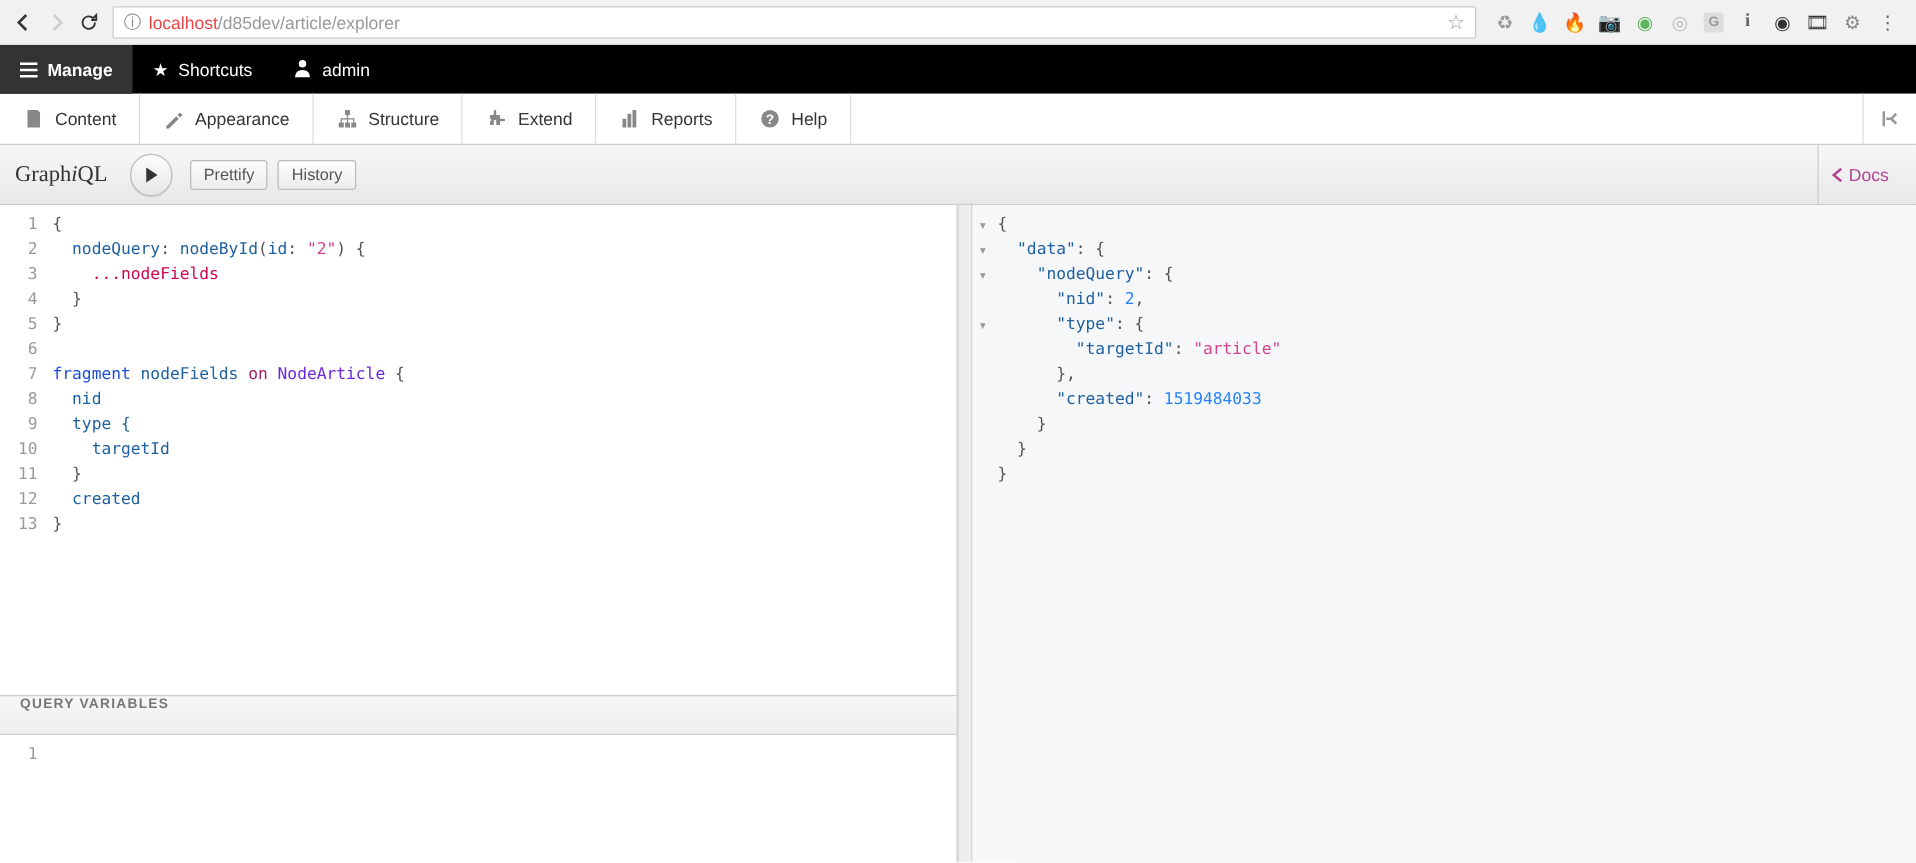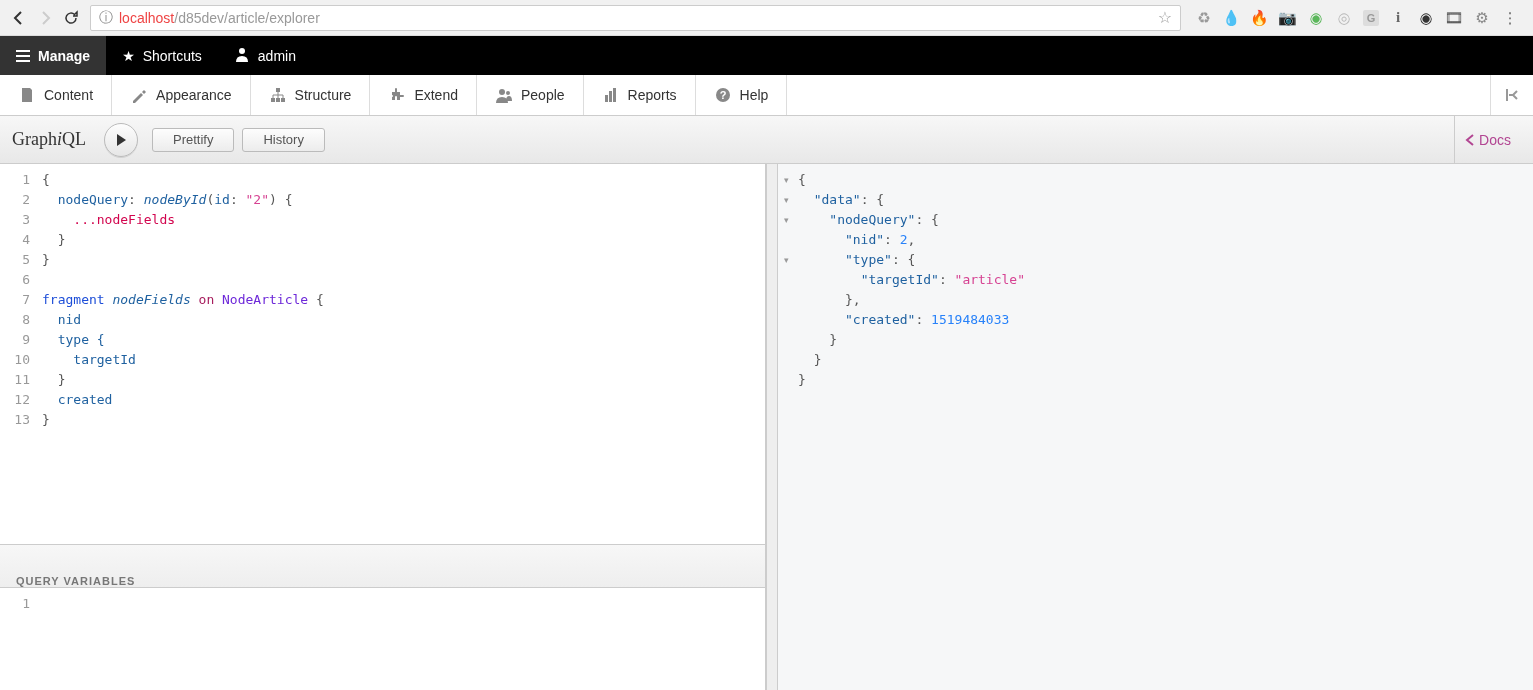--- a/index.html
+++ b/index.html
@@ -28,45 +28,45 @@
 .drupal-menu-item { display: flex; align-items: center; height: 100%; padding: 0 18px; gap: 8px; border-right: 1px solid #ddd; color: #333; font-size: 14px; cursor: pointer; }
 .drupal-menu-icon { width: 18px; height: 18px; color: #888; display: flex; align-items: center; justify-content: center; }
 .collapse-btn { margin-left: auto; padding: 0 12px; color: #888; border-left: 1px solid #ddd; height: 100%; display: flex; align-items: center; }
 
 
 .gql-toolbar { height: 48px; background: linear-gradient(#f7f7f7, #e8e8e8); border-bottom: 1px solid #ccc; display: flex; align-items: center; padding: 0 12px; }
 .gql-title { font-size: 18px; font-family: Georgia, serif; color: #333; margin-right: 18px; }
 .gql-title i { font-style: italic; }
 .execute-btn { width: 34px; height: 34px; border-radius: 50%; background: linear-gradient(#fdfdfd, #e6e6e6); border: 1px solid #bbb; display: flex; align-items: center; justify-content: center; cursor: pointer; box-shadow: 0 1px 0 rgba(0,0,0,0.1); margin-right: 14px; }
 .execute-btn svg { fill: #333; }
-.toolbar-btn { height: 24px; padding: 0 20px; background: linear-gradient(#fdfdfd, #ececec); border: 1px solid #bbb; border-radius: 3px; color: #555; font-size: 13px; cursor: pointer; margin-right: 8px; }
+.toolbar-btn { height: 24px; padding: 0 10px; background: linear-gradient(#fdfdfd, #ececec); border: 1px solid #bbb; border-radius: 3px; color: #555; font-size: 13px; cursor: pointer; margin-right: 8px; }
 .docs-btn { margin-left: auto; display: flex; align-items: center; gap: 4px; color: #b24592; font-size: 14px; cursor: pointer; padding: 0 10px; border-left: 1px solid #ccc; height: 100%; }
 
 
 .gql-body { display: flex; height: calc(690px - 36px - 39px - 41px - 48px); }
 .editor-pane { width: 766px; display: flex; flex-direction: column; border-right: 1px solid #ccc; }
 .result-pane { flex: 1; background: #f6f7f8; position: relative; }
 
 .code-area { flex: 1; display: flex; background: #fff; font-family: 'Consolas', 'Monaco', monospace; font-size: 13px; line-height: 20px; }
 .gutter { width: 36px; background: #fff; color: #999; text-align: right; padding: 6px 6px 0 0; user-select: none; }
 .gutter-line { position: relative; }
 .code-lines { padding: 6px 0 0 6px; white-space: pre; }
 
 
 .kw { color: #1d4ed8; }
-.fn { color: #1f61a0; font-style: italic; }
+.fn { color: #1f61a0; }
 .attr { color: #1f61a0; }
 .str { color: #d64292; }
 .frag { color: #d2054e; }
 .type { color: #6d28d9; }
 .on { color: #a71d5d; }
 .punc { color: #555; }
 .spread { color: #d2054e; }
 
-.qvar-header { height: 44px; background: linear-gradient(#f7f7f7, #eee); border-top: 1px solid #ccc; border-bottom: 1px solid #ccc; display: flex; align-items: flex-end; padding: 0 16px; color: #777; font-size: 11px; letter-spacing: 1px; font-weight: bold; text-transform: uppercase; cursor: row-resize; }
+.qvar-header { height: 32px; background: linear-gradient(#f7f7f7, #eee); border-top: 1px solid #ccc; border-bottom: 1px solid #ccc; display: flex; align-items: flex-start; padding: 0 16px; color: #777; font-size: 11px; letter-spacing: 1px; font-weight: bold; text-transform: uppercase; cursor: row-resize; }
 .qvar-body { height: 102px; display: flex; background: #fff; font-family: 'Consolas', 'Monaco', monospace; font-size: 13px; line-height: 20px; }
 
 
 .result-code { padding: 6px 0 0 20px; font-family: 'Consolas', 'Monaco', monospace; font-size: 13px; line-height: 20px; white-space: pre; color: #555; }
 .result-fold { position: absolute; left: 6px; color: #999; font-size: 9px; line-height: 20px; padding-top: 6px; }
 .jkey { color: #1f61a0; }
 .jstr { color: #d64292; }
 .jnum { color: #2882f9; }
 
 .resize-handle { width: 12px; background: #eee; border-left: 1px solid #ccc; border-right: 1px solid #ccc; cursor: col-resize; }
@@ -163,31 +163,20 @@
       </span>
     <span>Structure</span>
   </div>
   <div class="drupal-menu-item">
     <span class="drupal-menu-icon">
         <svg width="16" height="16" viewBox="0 0 16 16">
           <path d="M3 5h3V2a1 1 0 0 1 2 0v3h3v3h3a1 1 0 0 1 0 2h-3v3H8v-3a1 1 0 0 0-2 0v3H3v-3a1 1 0 0 0 0-2V5z" fill="#888"></path>
         </svg>
       </span>
     <span>Extend</span>
-  </div>
-  <div class="drupal-menu-item">
-    <span class="drupal-menu-icon">
-        <svg width="16" height="16" viewBox="0 0 16 16">
-          <circle cx="6" cy="5" r="3" fill="#888"></circle>
-          <path d="M0 16 Q0 10 6 10 Q12 10 12 16 Z" fill="#888"></path>
-          <circle cx="12" cy="6" r="2" fill="#888"></circle>
-          <path d="M10 14 Q10 9 13 9 Q16 9 16 14 Z" fill="#888"></path>
-        </svg>
-      </span>
-    <span>People</span>
   </div>
   <div class="drupal-menu-item">
     <span class="drupal-menu-icon">
         <svg width="16" height="16" viewBox="0 0 16 16">
           <rect x="2" y="8" width="3" height="7" fill="#888"></rect>
           <rect x="6" y="4" width="3" height="11" fill="#888"></rect>
           <rect x="10" y="1" width="3" height="14" fill="#888"></rect>
         </svg>
       </span>
     <span>Reports</span>

